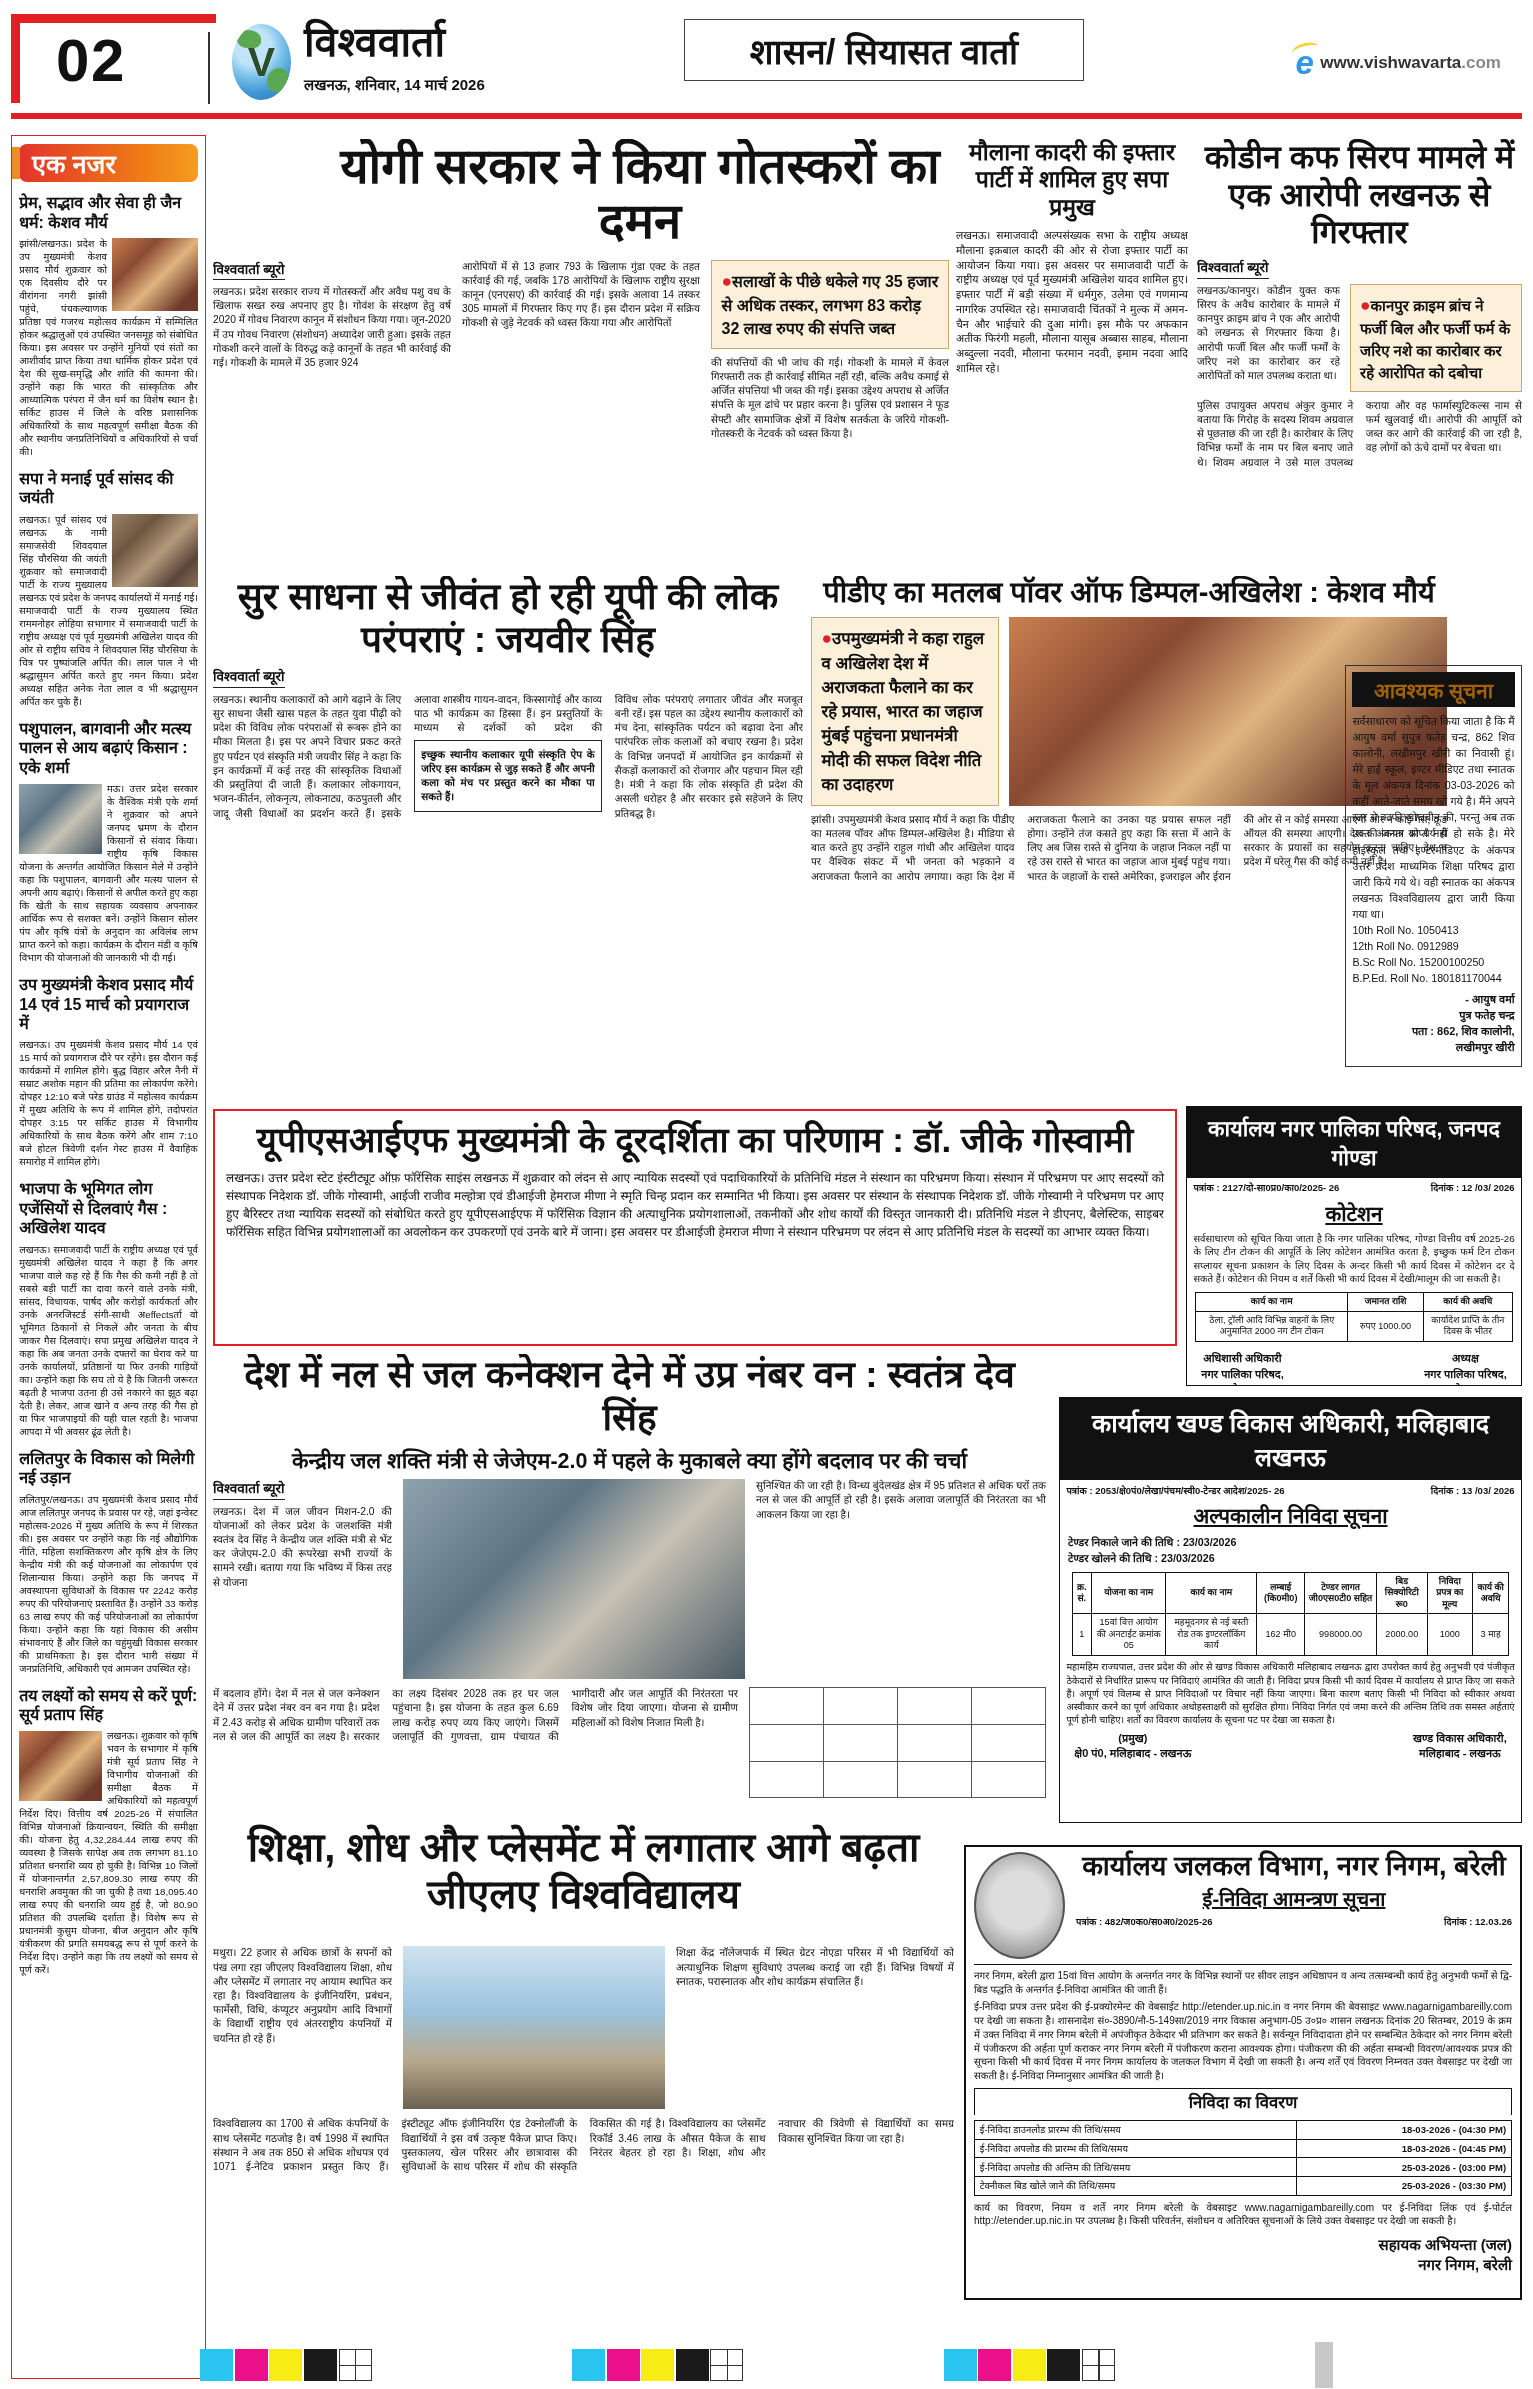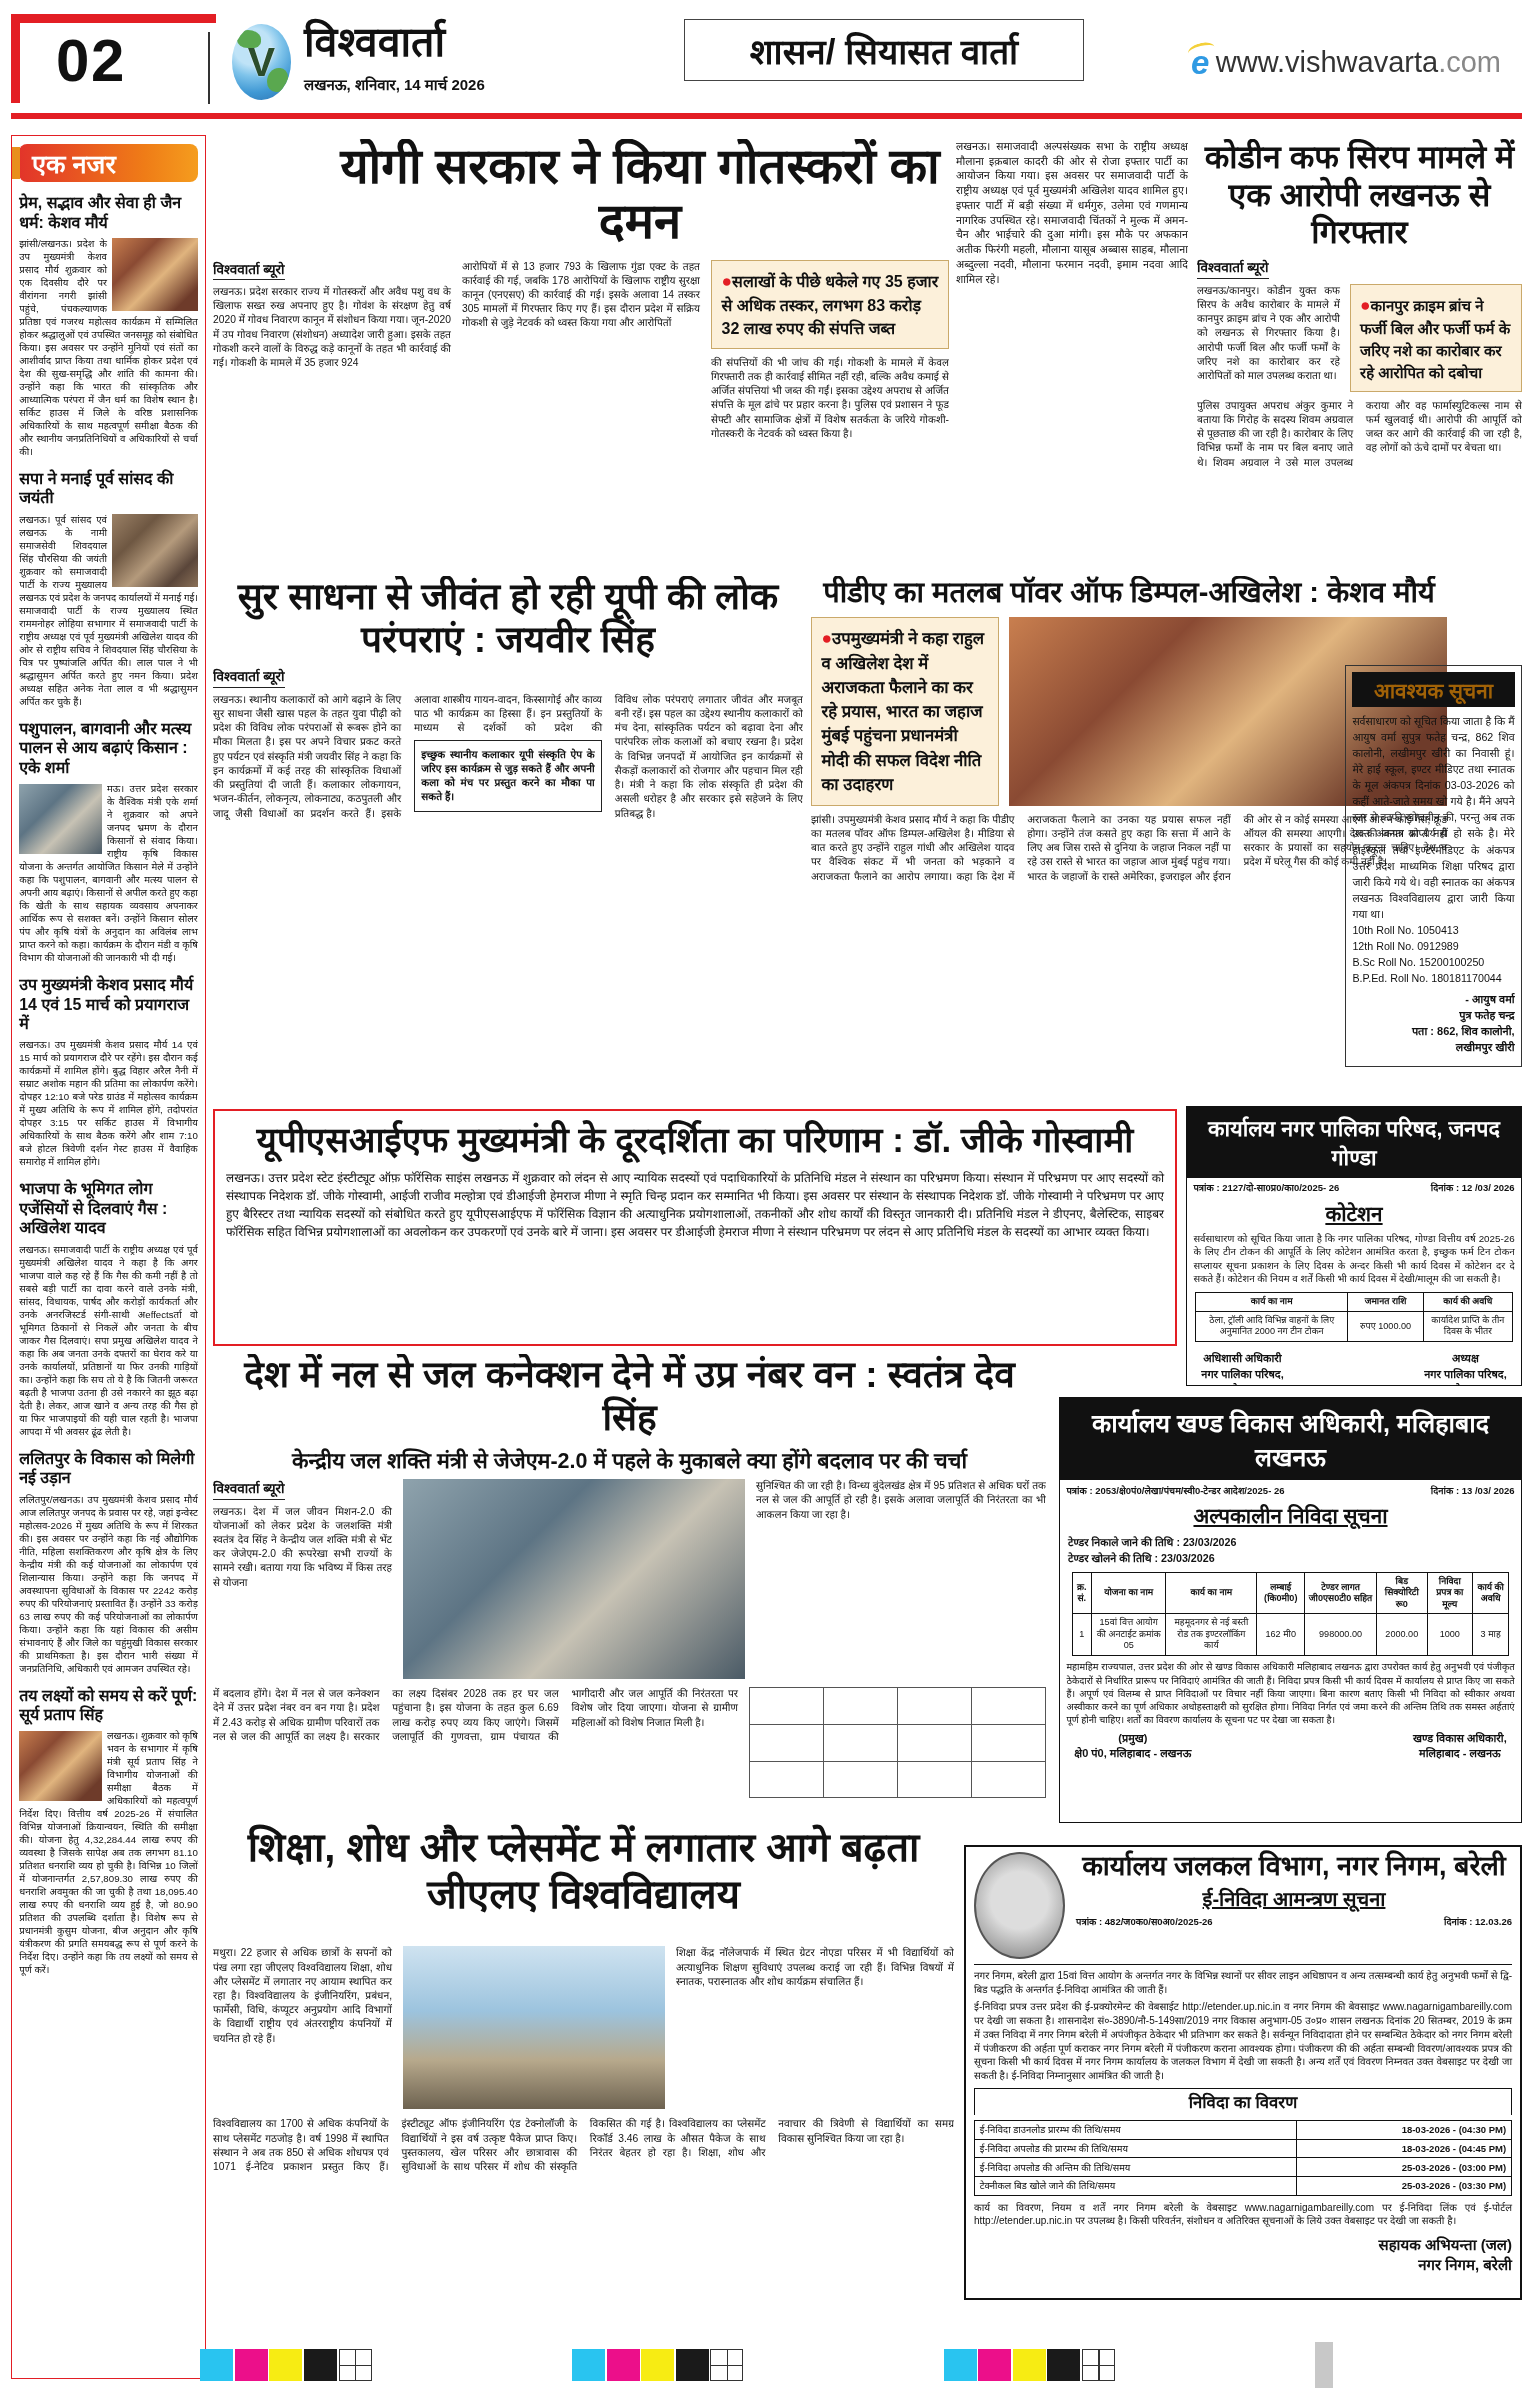--- a/index.html
+++ b/index.html
@@ -18,21 +18,21 @@
   #masthead-logo .land2{position:absolute;right:3.2px;bottom:8px;width:20.7px;height:24px;background:#5aa84f;border-radius:60% 40% 55% 45%;}
   #masthead-text{position:absolute;left:304px;top:22px;}
   #masthead-title{font-size:41px;font-weight:bold;line-height:1;}
   #masthead-date{font-size:15px;font-weight:bold;margin-top:11px;}
   #section-box{position:absolute;left:684px;top:19px;width:398px;height:60px;border:1.6px solid #444;
     display:flex;align-items:center;justify-content:center;font-size:35px;font-weight:bold;}
   #site{position:absolute;right:32px;top:46px;display:flex;align-items:center;gap:6.4px;}
   #site .e-icon{position:relative;font-size:33px;font-weight:bold;font-style:italic;color:#2f9ae3;line-height:1;}
   #site .e-icon:before{content:"";position:absolute;left:-3.2px;top:-3.2px;width:27px;height:11px;
     border-top:3.2px solid #f4d03a;border-radius:50%;transform:rotate(-14deg);}
-  #site .url{font-size:29px;font-weight:normal;color:#333;}
+  #site .url{font-size:17px;font-weight:bold;color:#333;}
   #site .url .com{color:#888;}
   #top-rule{position:absolute;left:11px;right:11px;top:113px;height:6.4px;background:#e31e24;}
   
   .bd{font-size:10.3px;line-height:1.38;text-align:justify;}
   .byline{font-size:13.5px;font-weight:bold;border-bottom:1.6px solid #222;display:inline-block;padding-bottom:1.6px;margin-bottom:4.8px;}
   .cols3{column-count:3;column-gap:12.7px;}
   .cols4{column-count:4;column-gap:12.7px;}
   .cols2{column-count:2;column-gap:12.7px;}
   .hlbox{background:#fcf0da;border:0.8px solid #caa96a;padding:8px 9.5px;font-weight:bold;
     font-size:16px;line-height:1.45;}
@@ -224,20 +224,21 @@
         </div>
         <div class="c bd">आरोपियों में से 13 हजार 793 के खिलाफ गुंडा एक्ट के तहत कार्रवाई की गई, जबकि 178 आरोपियों के खिलाफ राष्ट्रीय सुरक्षा कानून (एनएसए) की कार्रवाई की गई। इसके अलावा 14 तस्कर 305 मामलों में गिरफ्तार किए गए हैं। इस दौरान प्रदेश में सक्रिय गोकशी से जुड़े नेटवर्क को ध्वस्त किया गया और आरोपितों</div>
         <div class="c">
           <div class="hlbox"><span class="dot">●</span><span>सलाखों के पीछे धकेले गए 35 हजार से अधिक तस्कर, लगभग 83 करोड़ 32 लाख रुपए की संपत्ति जब्त</span></div>
           <div class="bd" style="margin-top:6.4px">की संपत्तियों की भी जांच की गई। गोकशी के मामले में केवल गिरफ्तारी तक ही कार्रवाई सीमित नहीं रही, बल्कि अवैध कमाई से अर्जित संपत्तियां भी जब्त की गईं। इसका उद्देश्य अपराध से अर्जित संपत्ति के मूल ढांचे पर प्रहार करना है। पुलिस एवं प्रशासन ने फूड सेफ्टी और सामाजिक क्षेत्रों में विशेष सतर्कता के जरिये गोकशी-गोतस्करी के नेटवर्क को ध्वस्त किया है।</div>
         </div>
       </div>
     </div>
 
     <div class="abs" id="art-maulana">
+      <div class="h2">मौलाना कादरी की इफ्तार पार्टी में शामिल हुए सपा प्रमुख</div>
       <div class="bd" style="font-size:10.7px">लखनऊ। समाजवादी अल्पसंख्यक सभा के राष्ट्रीय अध्यक्ष मौलाना इक़बाल कादरी की ओर से रोजा इफ्तार पार्टी का आयोजन किया गया। इस अवसर पर समाजवादी पार्टी के राष्ट्रीय अध्यक्ष एवं पूर्व मुख्यमंत्री अखिलेश यादव शामिल हुए। इफ्तार पार्टी में बड़ी संख्या में धर्मगुरु, उलेमा एवं गणमान्य नागरिक उपस्थित रहे। समाजवादी चिंतकों ने मुल्क में अमन-चैन और भाईचारे की दुआ मांगी। इस मौके पर अफकान अतीक फिरंगी महली, मौलाना यासूब अब्बास साहब, मौलाना अब्दुल्ला नदवी, मौलाना फरमान नदवी, इमाम नदवा आदि शामिल रहे।</div>
     </div>
 
     <div class="abs" id="art-codeine">
       <div class="h2">कोडीन कफ सिरप मामले में एक आरोपी लखनऊ से गिरफ्तार</div>
       <div class="byline">विश्ववार्ता ब्यूरो</div>
       <div id="cod-flex">
         <div class="l bd">लखनऊ/कानपुर। कोडीन युक्त कफ सिरप के अवैध कारोबार के मामले में कानपुर क्राइम ब्रांच ने एक और आरोपी को लखनऊ से गिरफ्तार किया है। आरोपी फर्जी बिल और फर्जी फर्मों के जरिए नशे का कारोबार कर रहे आरोपितों को माल उपलब्ध कराता था।</div>
         <div class="r">
           <div class="hlbox" style="font-size:15px"><span class="dot">●</span><span>कानपुर क्राइम ब्रांच ने फर्जी बिल और फर्जी फर्म के जरिए नशे का कारोबार कर रहे आरोपित को दबोचा</span></div>

